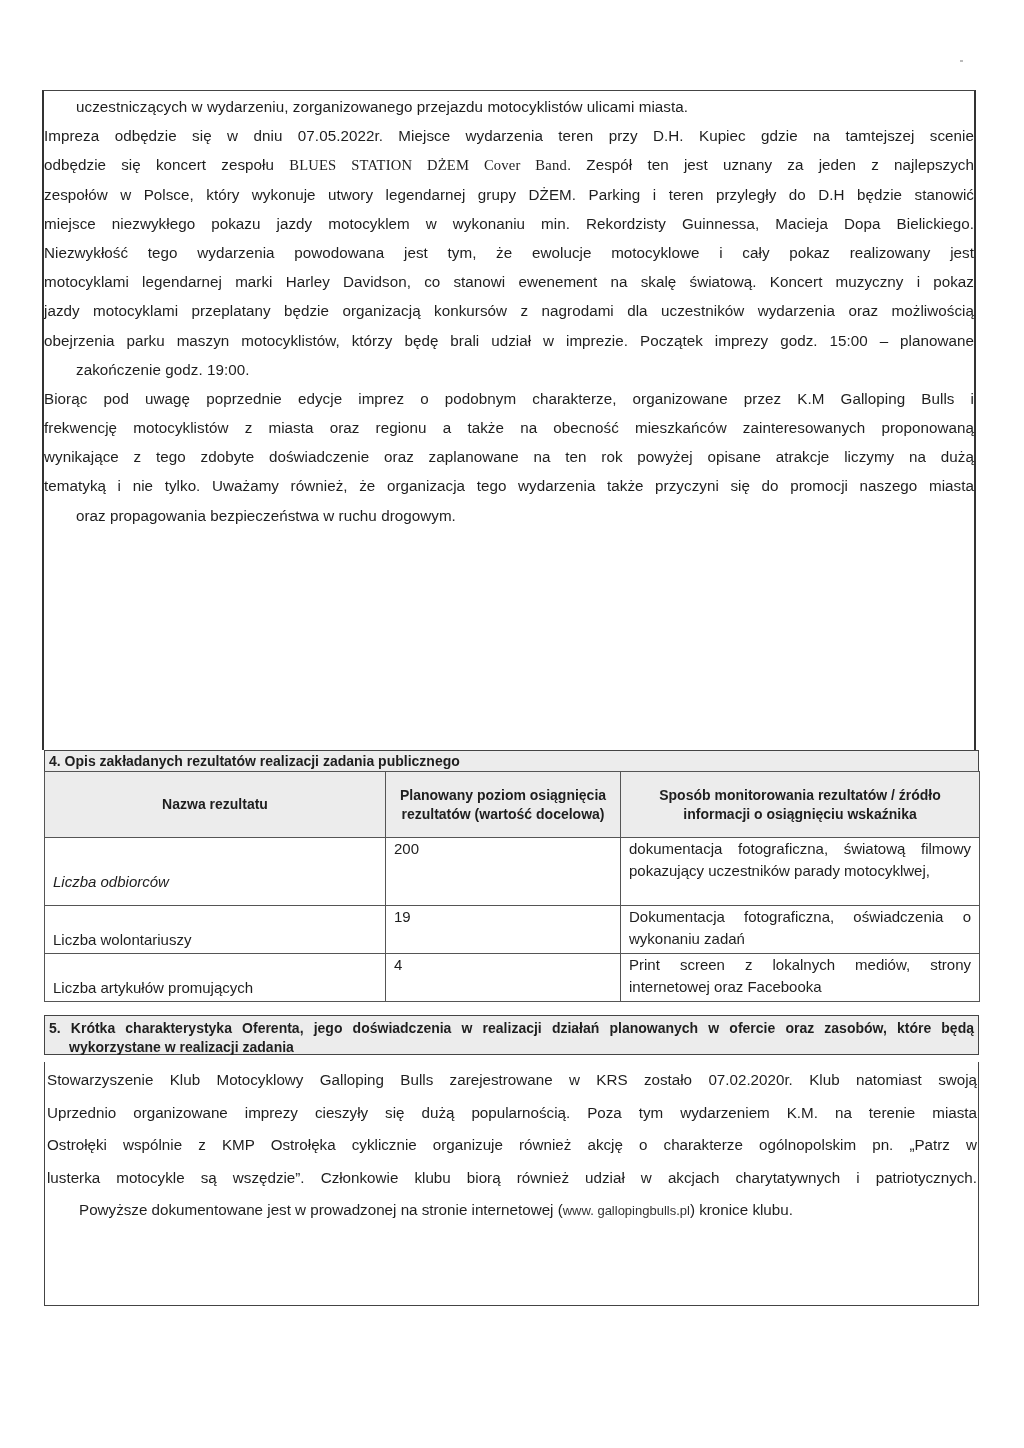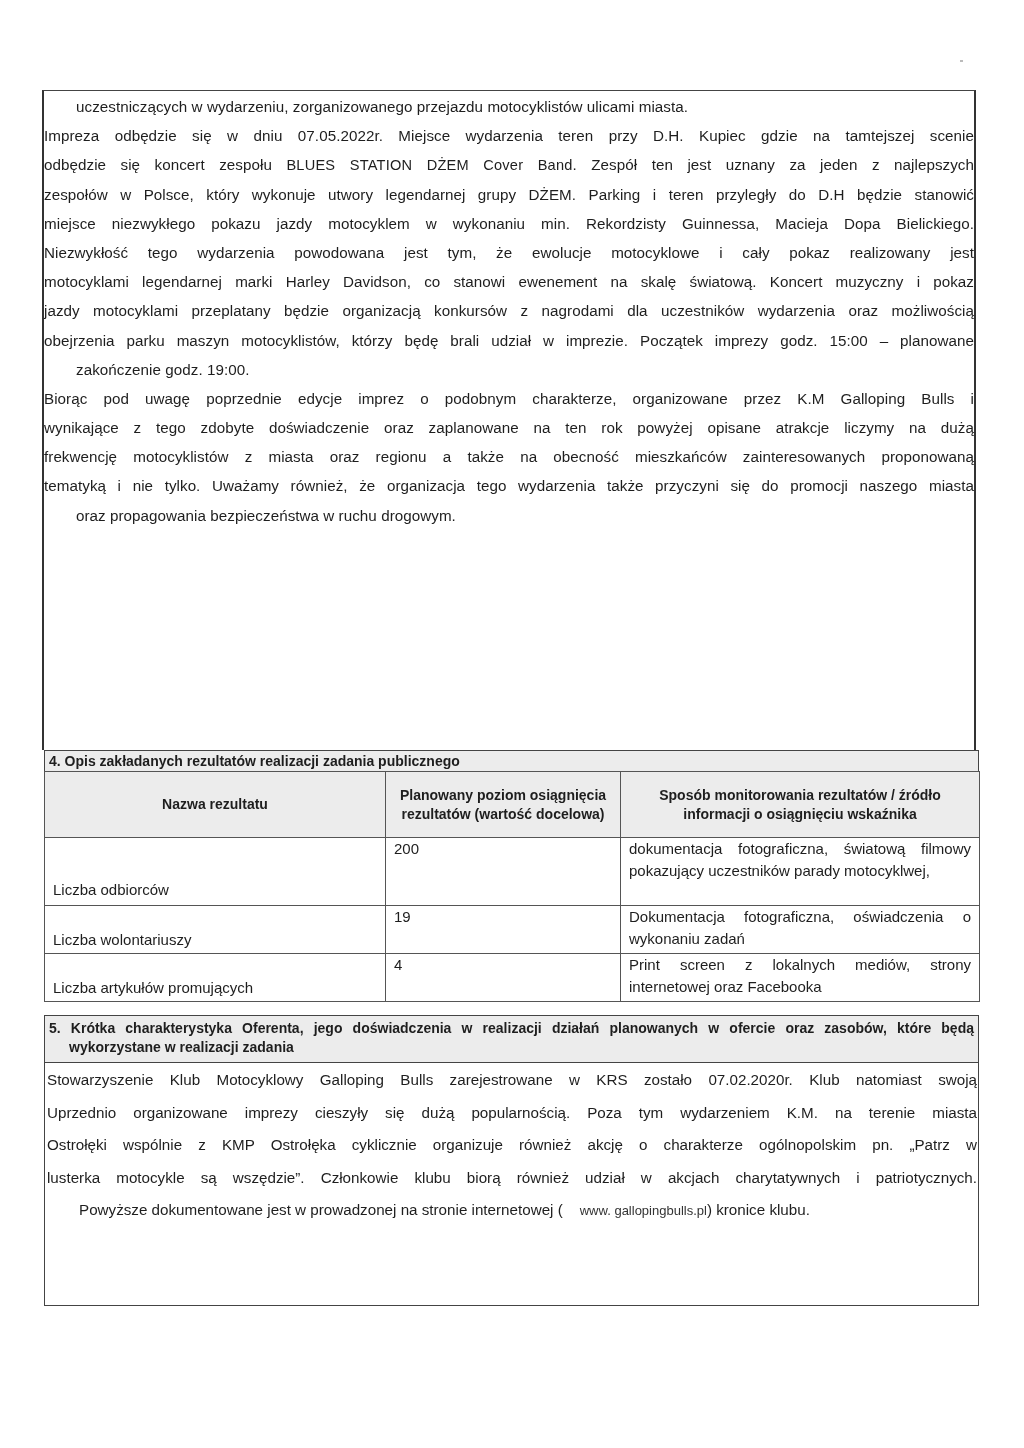--- a/index.html
+++ b/index.html
@@ -49,21 +49,21 @@
       text-align: justify;
       text-align-last: justify;
       white-space: normal;
       overflow: hidden;
     }
     .line.last {
       text-align-last: left;
       padding-left: 32px;
     }
     .sans-alt {
-      font-family: Liberation Sans, sans-serif;
+      font-family: Liberation Serif, serif;
       font-size: 14.6px;
       letter-spacing: 0.2px;
     }
 
     
     .s4-header {
       position: absolute;
       left: 44px;
       top: 750px;
       width: 935px;
@@ -116,21 +116,21 @@
       text-align: justify;
       text-align-last: left;
     }
 
     
     .s5-header {
       position: absolute;
       left: 44px;
       top: 1015px;
       width: 935px;
-      height: 48px;
+      height: 40px;
       background: #ececec;
       border: 1.5px solid #444;
       box-sizing: border-box;
       font-weight: bold;
       font-size: 14px;
       line-height: 19px;
       padding: 3px 4px 0 4px;
     }
     .s5-header .h-line1 {
       display: block;
@@ -158,21 +158,20 @@
       width: 930px;
       font-size: 15.2px;
     }
     .para5 .line {
       height: 32.6px;
       line-height: 32.6px;
     }
     .url {
       font-size: 13px;
       color: #333;
-      margin-left: 17px;
     }
     .scan-mark {
       position: absolute;
       left: 960px;
       top: 60px;
       width: 3px;
       height: 2px;
       background: #bbb;
     }
   </style>
@@ -190,22 +189,22 @@
     <span class="line">Impreza odbędzie się w dniu 07.05.2022r. Miejsce wydarzenia teren przy D.H. Kupiec gdzie na tamtejszej scenie</span>
     <span class="line"><span>odbędzie się koncert zespołu </span><span class="sans-alt">BLUES STATION DŻEM Cover Band</span><span>. Zespół ten jest uznany za jeden z najlepszych</span></span>
     <span class="line">zespołów w Polsce, który wykonuje utwory legendarnej grupy DŻEM. Parking i teren przyległy do D.H będzie stanowić</span>
     <span class="line">miejsce niezwykłego pokazu jazdy motocyklem w wykonaniu min. Rekordzisty Guinnessa, Macieja Dopa Bielickiego.</span>
     <span class="line">Niezwykłość tego wydarzenia powodowana jest tym, że ewolucje motocyklowe i cały pokaz realizowany jest</span>
     <span class="line">motocyklami legendarnej marki Harley Davidson, co stanowi ewenement na skalę światową. Koncert muzyczny i pokaz</span>
     <span class="line">jazdy motocyklami przeplatany będzie organizacją konkursów z nagrodami dla uczestników wydarzenia oraz możliwością</span>
     <span class="line">obejrzenia parku maszyn motocyklistów, którzy będę brali udział w imprezie. Początek imprezy godz. 15:00 – planowane</span>
     <span class="line last">zakończenie godz. 19:00.</span>
     <span class="line">Biorąc pod uwagę poprzednie edycje imprez o podobnym charakterze, organizowane przez K.M Galloping Bulls i</span>
+    <span class="line">frekwencję motocyklistów z miasta oraz regionu a także na obecność mieszkańców zainteresowanych proponowaną</span>
     <span class="line">wynikające z tego zdobyte doświadczenie oraz zaplanowane na ten rok powyżej opisane atrakcje liczymy na dużą</span>
-    <span class="line">frekwencję motocyklistów z miasta oraz regionu a także na obecność mieszkańców zainteresowanych proponowaną</span>
     <span class="line">tematyką i nie tylko. Uważamy również, że organizacja tego wydarzenia także przyczyni się do promocji naszego miasta</span>
     <span class="line last">oraz propagowania bezpieczeństwa w ruchu drogowym.</span>
   </div>
 
   <div class="s4-header">4. Opis zakładanych rezultatów realizacji zadania publicznego</div>
 
   <table class="results">
     <colgroup>
       <col style="width:341px">
       <col style="width:235px">
@@ -213,21 +212,21 @@
     </colgroup>
     <thead>
       <tr>
         <th>Nazwa rezultatu</th>
         <th>Planowany poziom osiągnięcia rezultatów (wartość docelowa)</th>
         <th>Sposób monitorowania rezultatów / źródło informacji o osiągnięciu wskaźnika</th>
       </tr>
     </thead>
     <tbody>
       <tr style="height:68px;">
-        <td class="name" style="padding-bottom:4px;">Liczba odbiorców</td>
+        <td class="name" style="padding-bottom:12px;font-style:italic;">Liczba odbiorców</td>
         <td class="val">200</td>
         <td class="src">dokumentacja fotograficzna, światową filmowy pokazujący uczestników parady motocyklwej,</td>
       </tr>
       <tr style="height:48px;">
         <td class="name">Liczba wolontariuszy</td>
         <td class="val">19</td>
         <td class="src">Dokumentacja fotograficzna, oświadczenia o wykonaniu zadań</td>
       </tr>
       <tr style="height:48px;">
         <td class="name">Liczba artykułów promujących</td>

